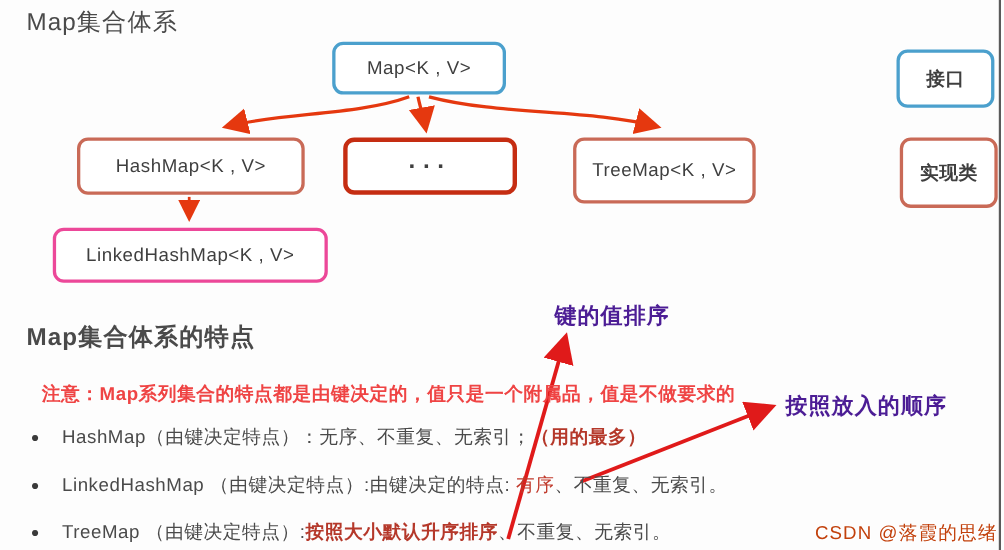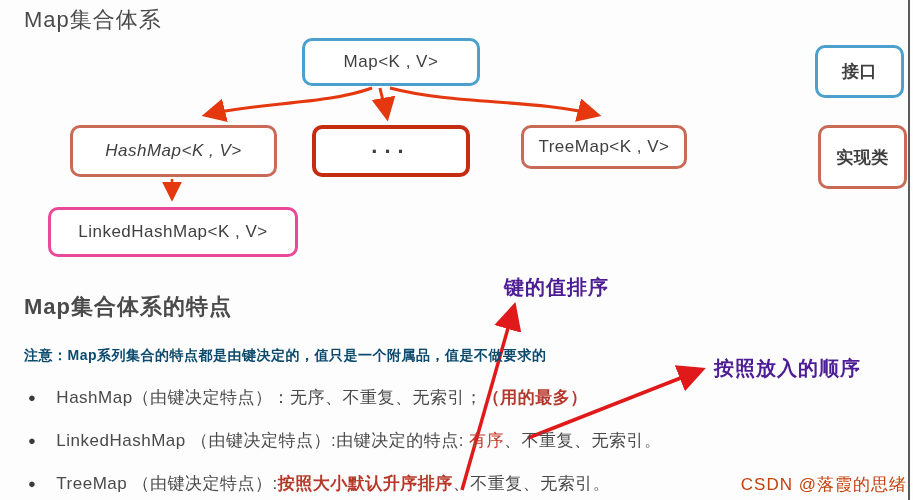--- a/index.html
+++ b/index.html
@@ -15,34 +15,34 @@
   }
   .node{
     display:flex;align-items:center;justify-content:center;
     background:#ffffff;border-radius:10px;box-sizing:border-box;
     font-size:17px;color:#3f3f3f;font-weight:500;letter-spacing:0.5px;
   }
   .node-blue{border:3px solid #4ba0cd;}
   .node-red{border:3px solid #c96a57;}
   .node-red-light{border:3px solid #ec4899;}
   .node-red-strong{border:4px solid #c52d12;}
-  .node-map{left:302px;top:38px;width:178px;height:48px;}
+  .node-map{left:302px;top:38px;width:158px;height:48px;}
   .node-interface{left:815px;top:45px;width:89px;height:53px;font-weight:600;}
-  .node-hashmap{left:70px;top:125px;width:207px;height:52px;font-style:italic;}
+  .node-hashmap{left:70px;top:125px;width:207px;height:52px;}
   .node-dots{left:312px;top:125px;width:158px;height:52px;}
-  .node-treemap{left:521px;top:125px;width:166px;height:44px;text-align:right;}
+  .node-treemap{left:521px;top:125px;width:166px;height:60px;text-align:right;}
   .node-impl{left:818px;top:125px;width:89px;height:64px;font-weight:600;}
   .node-linked{left:48px;top:207px;width:250px;height:50px;}
   .dots-text{font-weight:700;font-size:22px;letter-spacing:7px;transform:translateY(-5px);}
   svg.overlay{left:0;top:0;width:913px;height:500px;pointer-events:none;}
   .section-title{
     left:24px;top:292px;font-size:22px;font-weight:700;color:#4a4a4a;letter-spacing:1px;
   }
   .note{
-    left:24px;top:347px;font-size:14px;font-weight:700;color:#0c4a6e;letter-spacing:0.5px;
+    left:38px;top:347px;font-size:17px;font-weight:700;color:#ef4444;letter-spacing:0.5px;
   }
   .bullet{
     left:28px;font-size:17px;color:#4a4a4a;display:flex;align-items:center;letter-spacing:0.5px;
   }
   .bullet .dot{font-size:13px;margin-right:20px;color:#3a3a3a;}
   .bullet-1{top:386px;}
   .bullet-2{top:429px;}
   .bullet-3{top:472px;}
   .red{color:#c0392b;}
   .red-bold{color:#b5382a;font-weight:700;}

